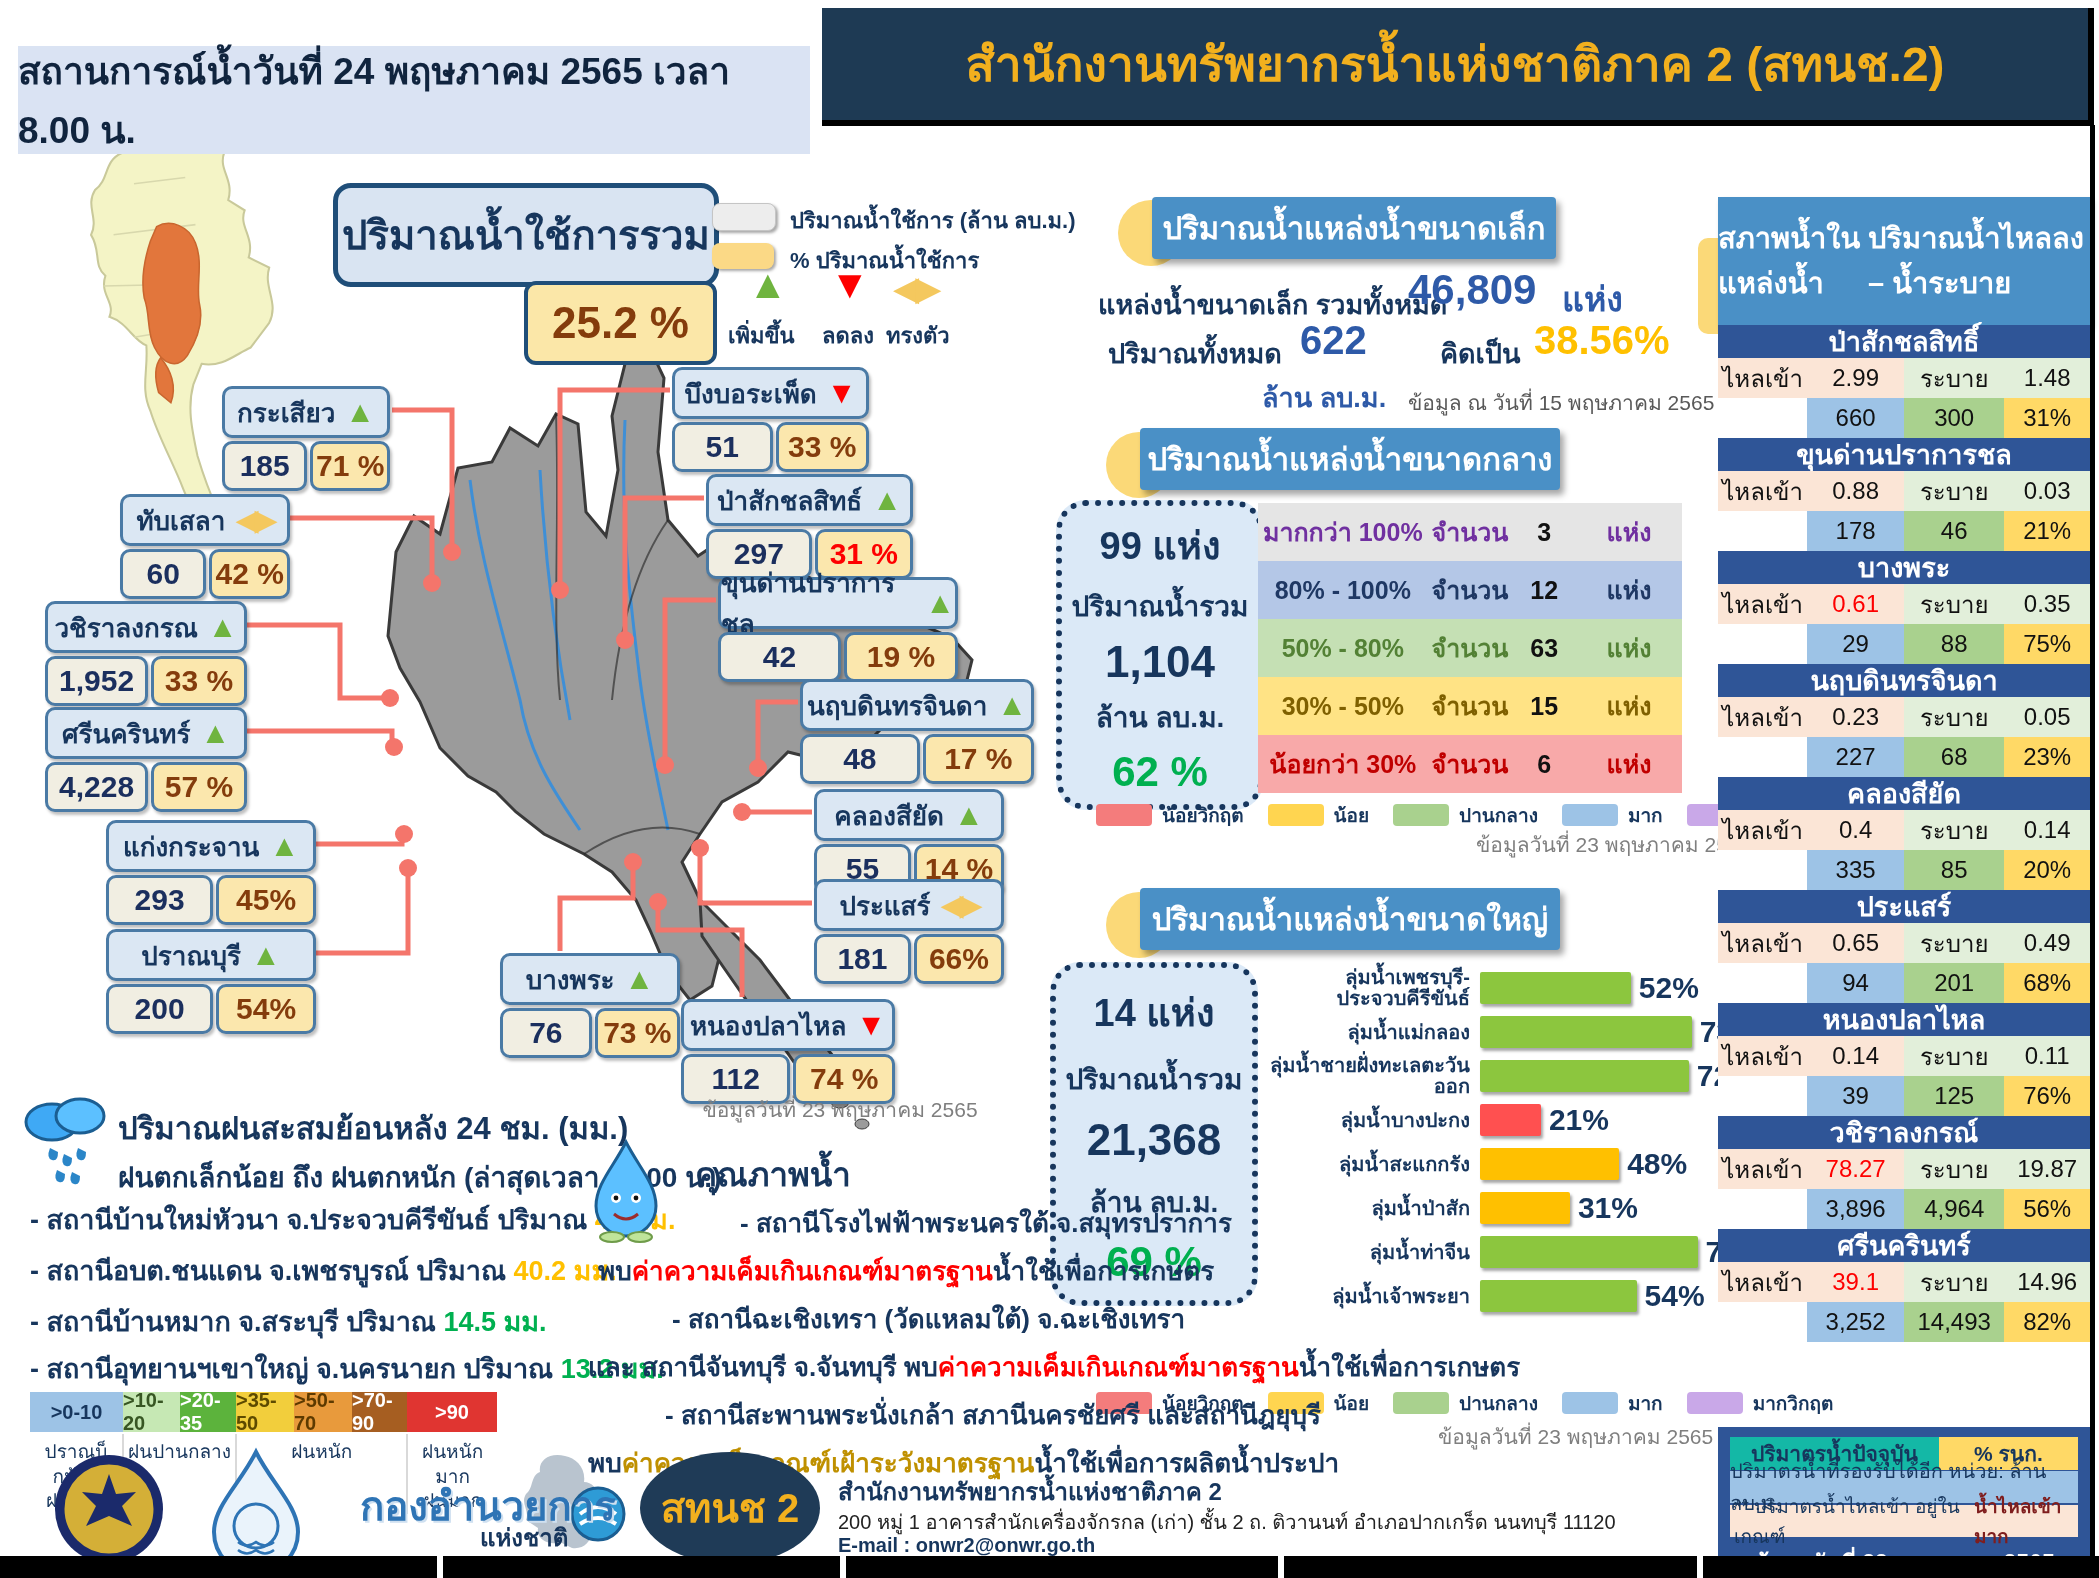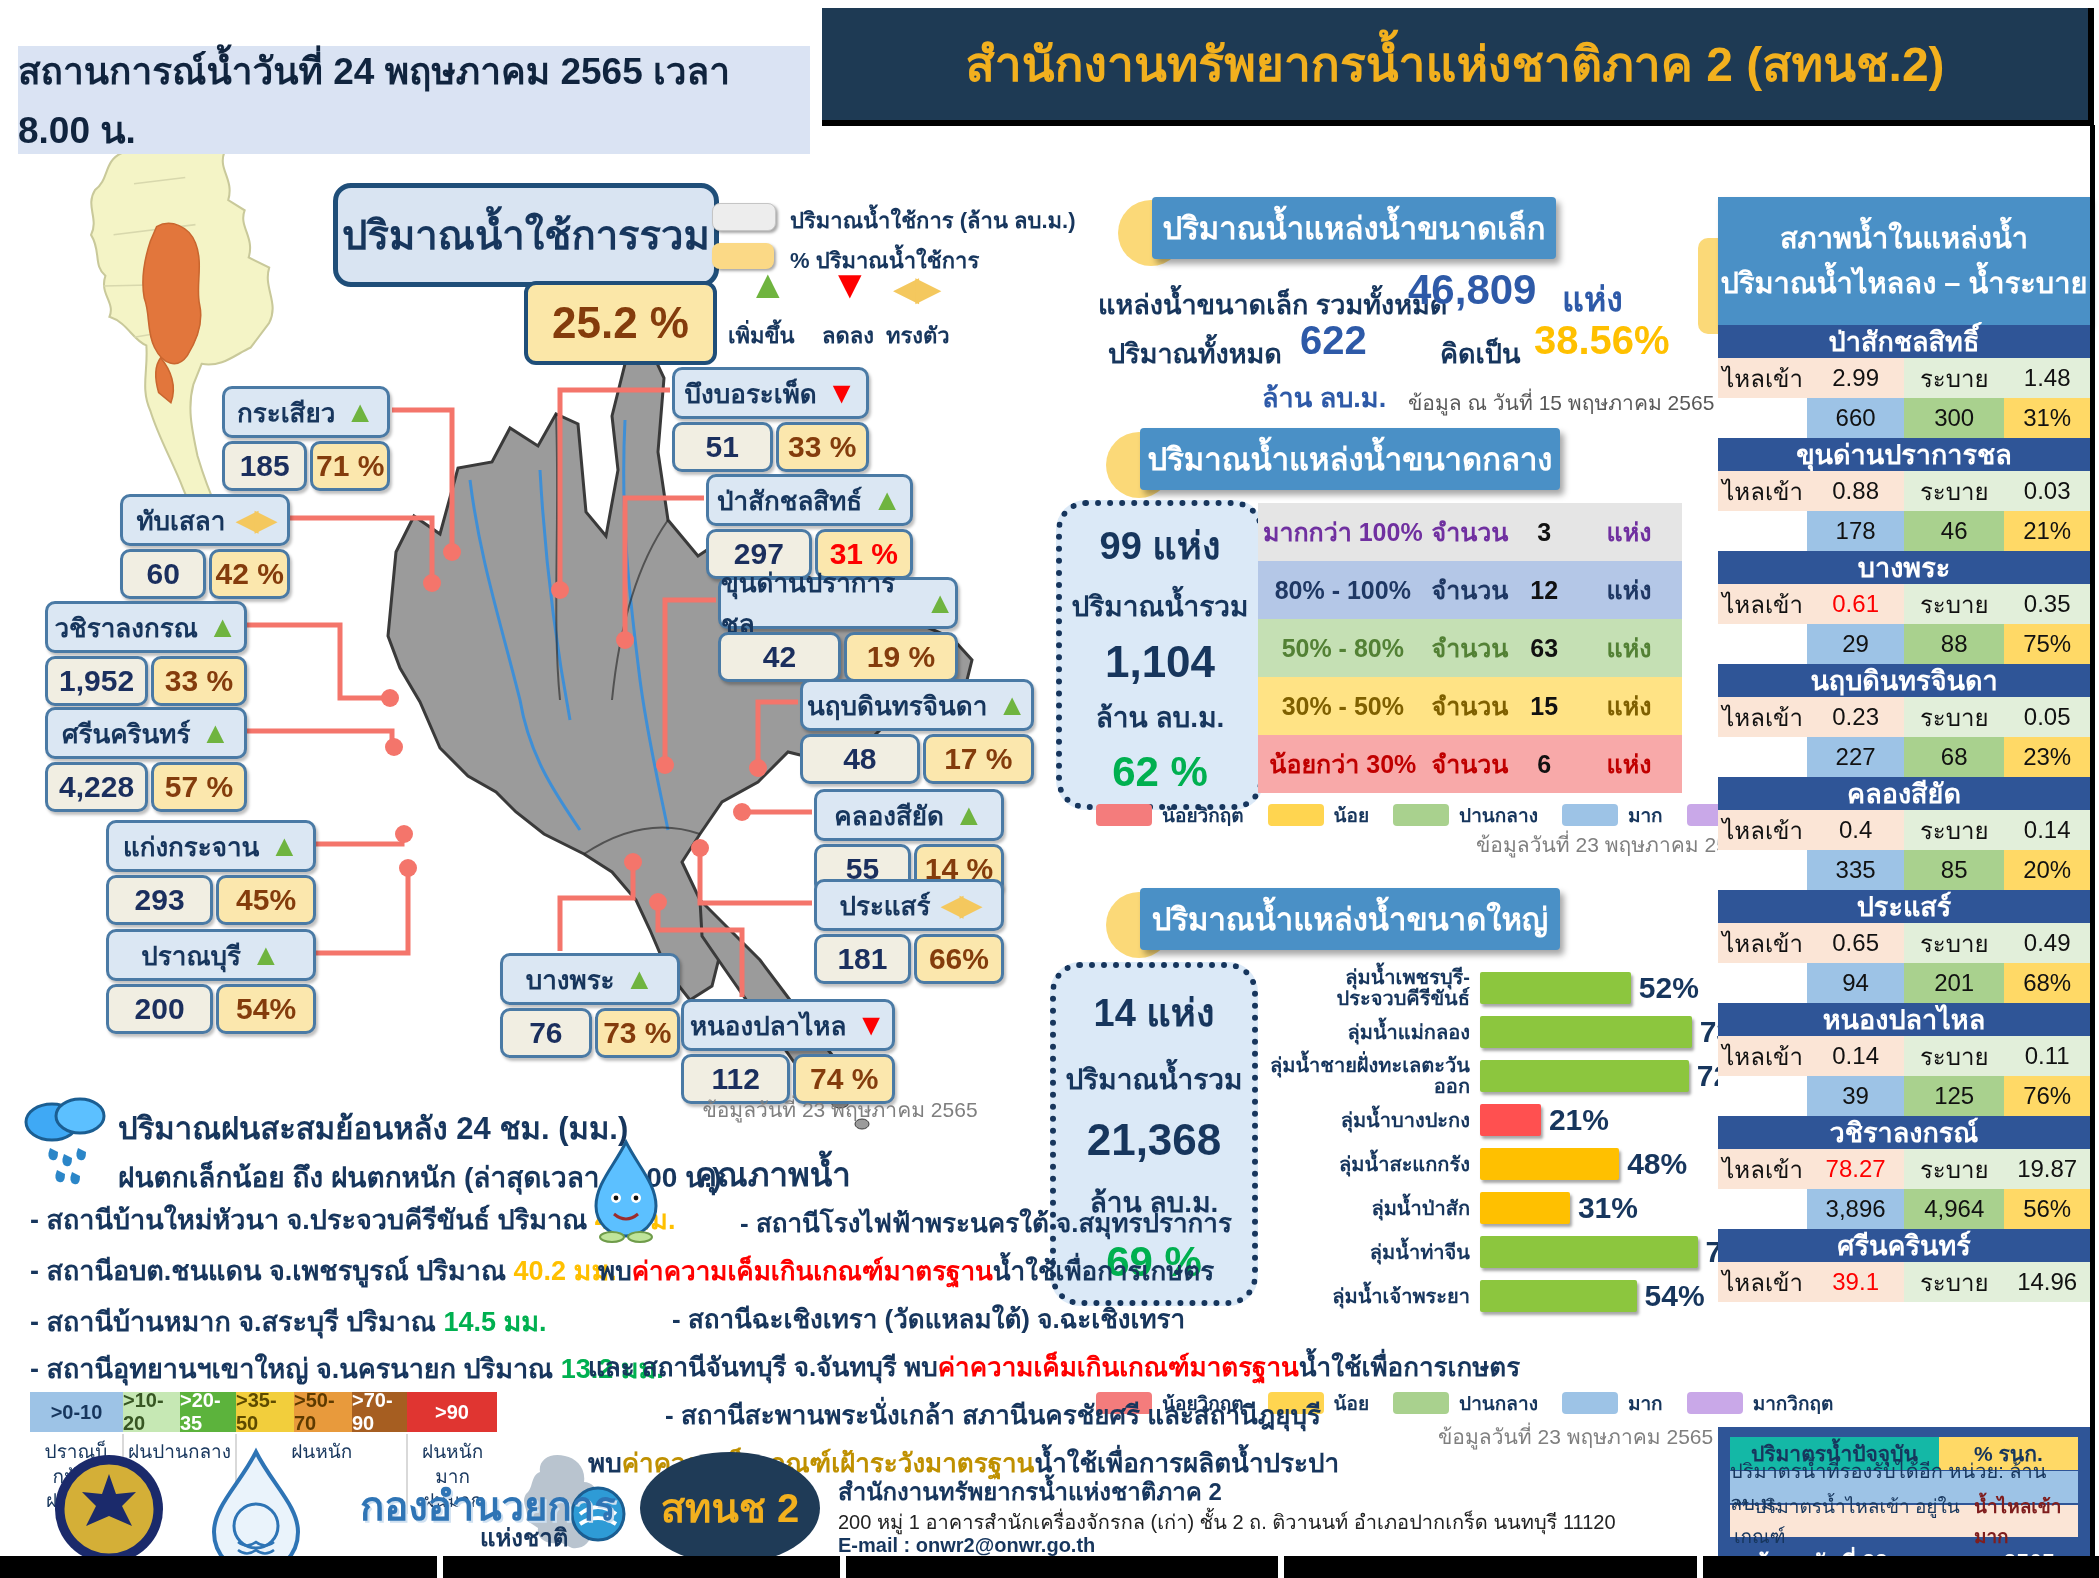--- a/index.html
+++ b/index.html
@@ -59,21 +59,21 @@
   
   .crow{display:flex;align-items:center;height:44px;}
   .clab{width:222px;text-align:right;font-size:20px;font-weight:bold;color:#17365d;margin-right:10px;line-height:1.05;}
   .bar{height:32px;border-radius:2px;box-shadow:2px 3px 3px rgba(0,0,0,.35);}
   .bar[data-color="green"]{background:#8cc63e;}
   .bar[data-color="amber"]{background:#ffc000;}
   .bar[data-color="red"]{background:#ff5050;}
   .cpct{font-size:30px;font-weight:bold;color:#17365d;margin-left:8px;}
   
   #rp{left:1718px;top:197px;width:372px;}
-  #rp-head{height:128px;background:#4a90c6;color:#fff;font-weight:bold;font-size:29px;display:flex;flex-direction:column;align-items:center;justify-content:center;line-height:1.55;box-shadow:3px 4px 5px rgba(0,0,0,.3);}
+  #rp-head{height:128px;background:#4a90c6;color:#fff;font-weight:bold;font-size:29px;display:flex;align-items:center;justify-content:center;line-height:1.55;box-shadow:3px 4px 5px rgba(0,0,0,.3);}
   .blk{margin-top:0;}
   .blk .bname{height:33px;background:#2f5597;color:#fff;font-size:27px;font-weight:bold;display:flex;align-items:center;justify-content:center;}
   .blk .r1,.blk .r2{display:grid;grid-template-columns:24% 26% 27% 23%;height:40px;}
   .blk .c{display:flex;align-items:center;justify-content:center;font-size:24px;color:#111;}
   .blk .r1 .c1,.blk .r1 .c2{background:#fbe5d6;}
   .blk .r1 .c3,.blk .r1 .c4{background:#e2efda;}
   .blk .r1 .c2[data-alert="true"]{color:#fe0000;}
   .blk .r2 .s{background:#fff;}
   .blk .r2 .cur{background:#9dc3e6;}
   .blk .r2 .cap{background:#a9d18e;}
@@ -588,20 +588,26 @@
         </div>
     </div>
     <div class="blk">
       <div class="bname">ศรีนครินทร์</div>
       <div class="r1">
           <span class="c c1">ไหลเข้า</span>
           <span class="c c2" data-alert="true">39.1</span>
           <span class="c c3">ระบาย</span>
           <span class="c c4">14.96</span>
         </div>
+      <div class="r2">
+          <span class="c s"></span>
+          <span class="c cur">3,252</span>
+          <span class="c cap">14,493</span>
+          <span class="c pc">82%</span>
+        </div>
     </div>
   </div>
   <div id="rpnote" class="ab">
     <div class="nrow1">
       <span class="g">ปริมาตรน้ำปัจจุบัน</span>
       <span class="y">% รนก.</span>
     </div>
     <div class="b">ปริมาตรน้ำที่รองรับได้อีก  หน่วย: ล้าน ลบ.ม.</div>
     <div class="p">
       <span></span>

